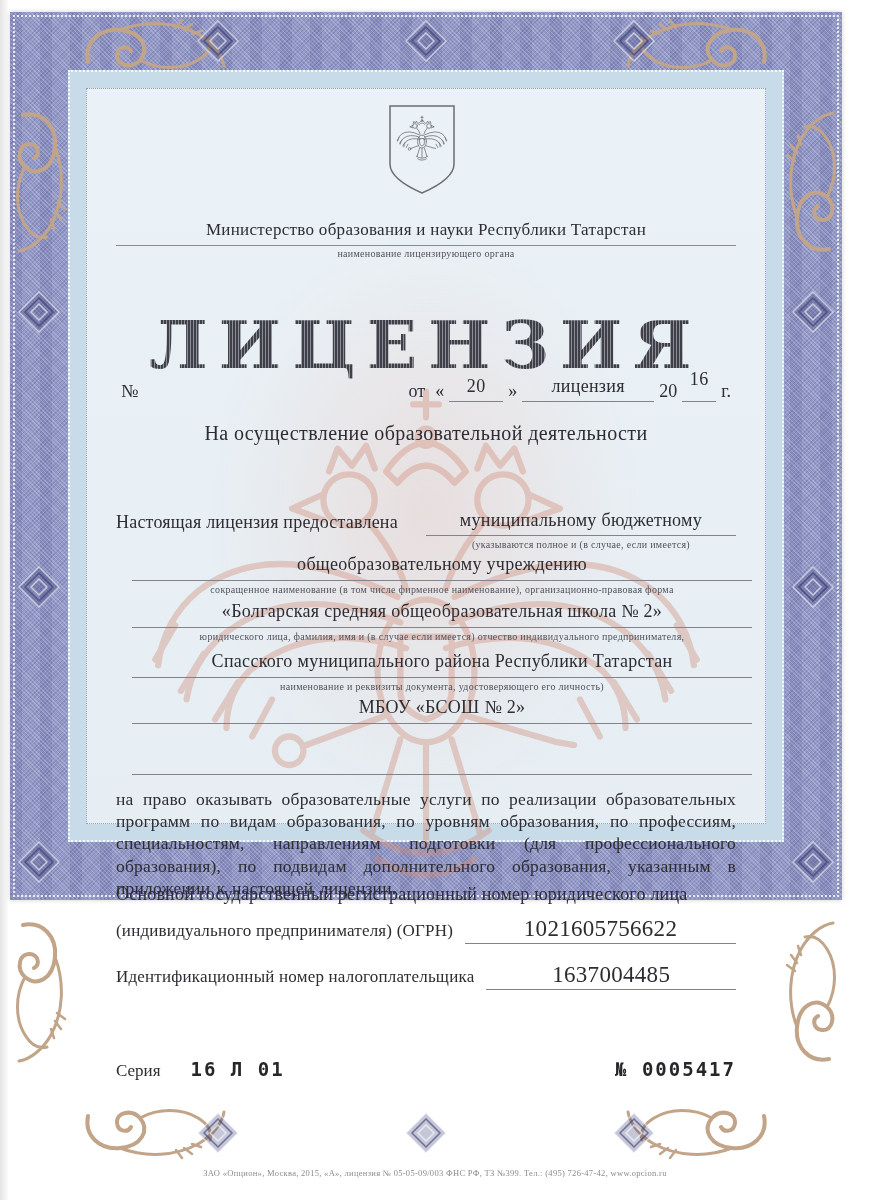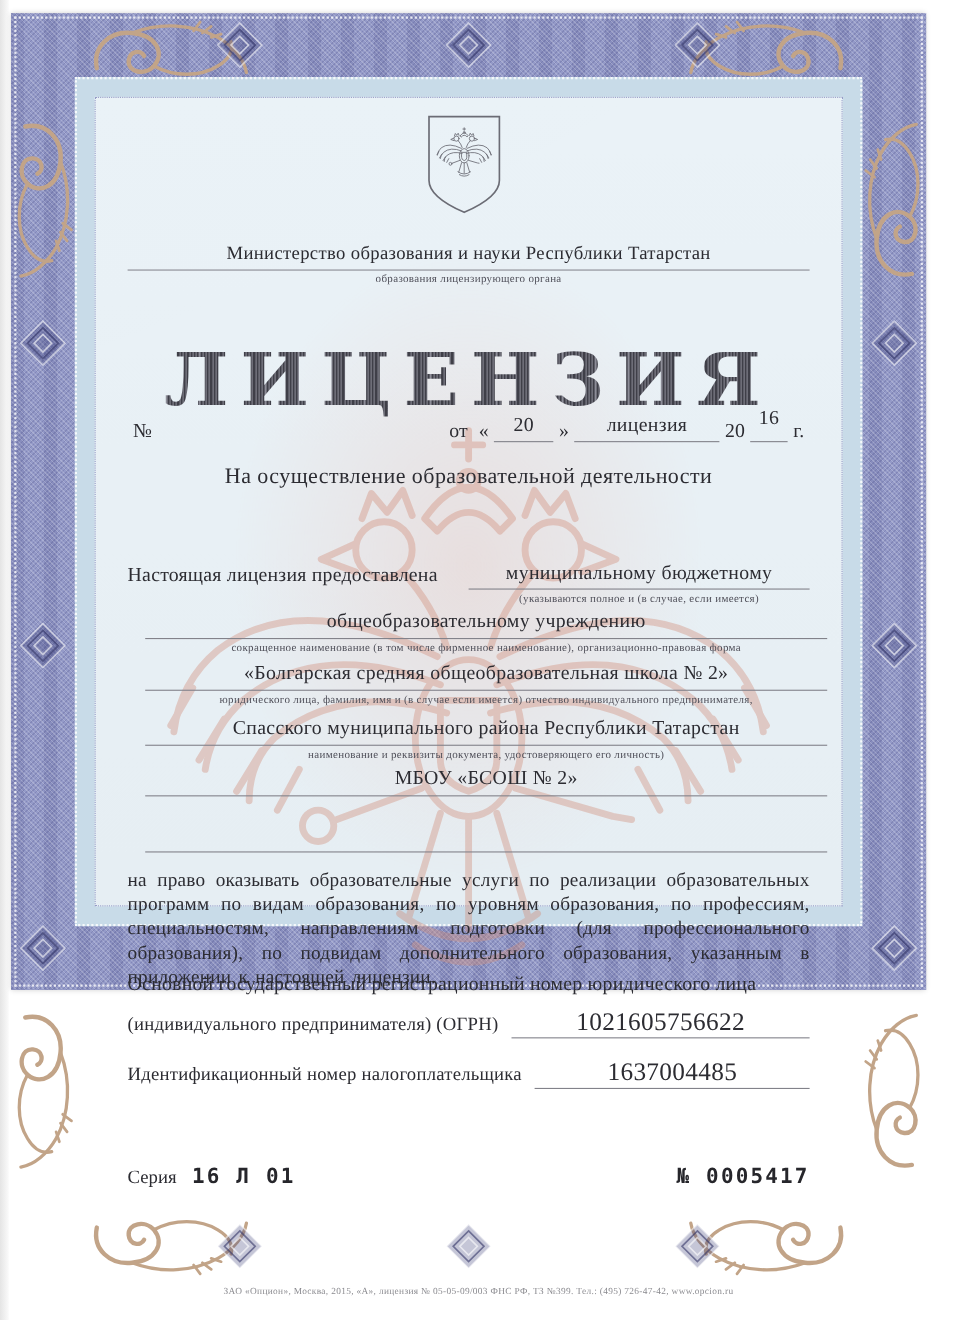--- a/index.html
+++ b/index.html
@@ -75,21 +75,21 @@
   .r2{top:466px;} .r3{top:513px;} .r4{top:563px;} .r5{top:609px;} .r6{top:681px;}
   .paragraph{top:700px;font-size:17.5px;line-height:1.27;text-align:justify;
     letter-spacing:.2px;word-spacing:2px;}
   .ogrn1{top:796px;font-size:18px;letter-spacing:.2px;}
   .pairrow{display:flex;align-items:flex-end;}
   .pairrow .lbl{font-size:17px;white-space:nowrap;padding-bottom:3px;margin-right:12px;letter-spacing:.2px;}
   .pairrow .fill{flex:1;}
   .pairrow .fill .val{font-size:23px;font-family:Liberation Serif, serif;}
   .ogrnrow{top:830px;} .innrow{top:876px;}
   .seriesrow{top:970px;display:flex;justify-content:space-between;align-items:baseline;}
-  .series-lbl{font-size:17px;margin-right:10px;}
+  .series-lbl{font-size:17px;margin-right:26px;}
   .stamp{font-family:"DejaVu Sans Mono", monospace;font-weight:700;font-size:19px;
     letter-spacing:2px;color:#26262b;}
   .printer{position:absolute;left:0;right:0;top:1168px;text-align:center;
     font-size:8.5px;color:#8b8b90;letter-spacing:.3px;}
 </style>
 </head>
 <body>
 
 <svg width="0" height="0" style="position:absolute">
   <defs>
@@ -214,21 +214,21 @@
         <use href="#eagle"></use>
       </svg>
 
     <svg class="emblem" viewBox="0 0 78 96">
       <path d="M7 4 H71 V62 Q71 77 39 91 Q7 77 7 62 Z" fill="none" stroke="#5e5e67" stroke-width="1.5"></path>
       <use href="#eagle" x="13" y="12" width="52" height="62"></use>
     </svg>
 
     <div class="row ministry">
       <div class="min-name">Министерство образования и науки Республики Татарстан</div>
-      <div class="cap">образования лицензирующего органа</div>
+      <div class="cap">наименование лицензирующего органа</div>
     </div>
 
     <div class="row title">ЛИЦЕНЗИЯ</div>
 
     <div class="row numline">
       <span class="lbl">№</span>
       <span class="sp"></span>
       <span class="lbl">от</span>
       <span class="lbl">«</span>
       <span class="fill w54">

